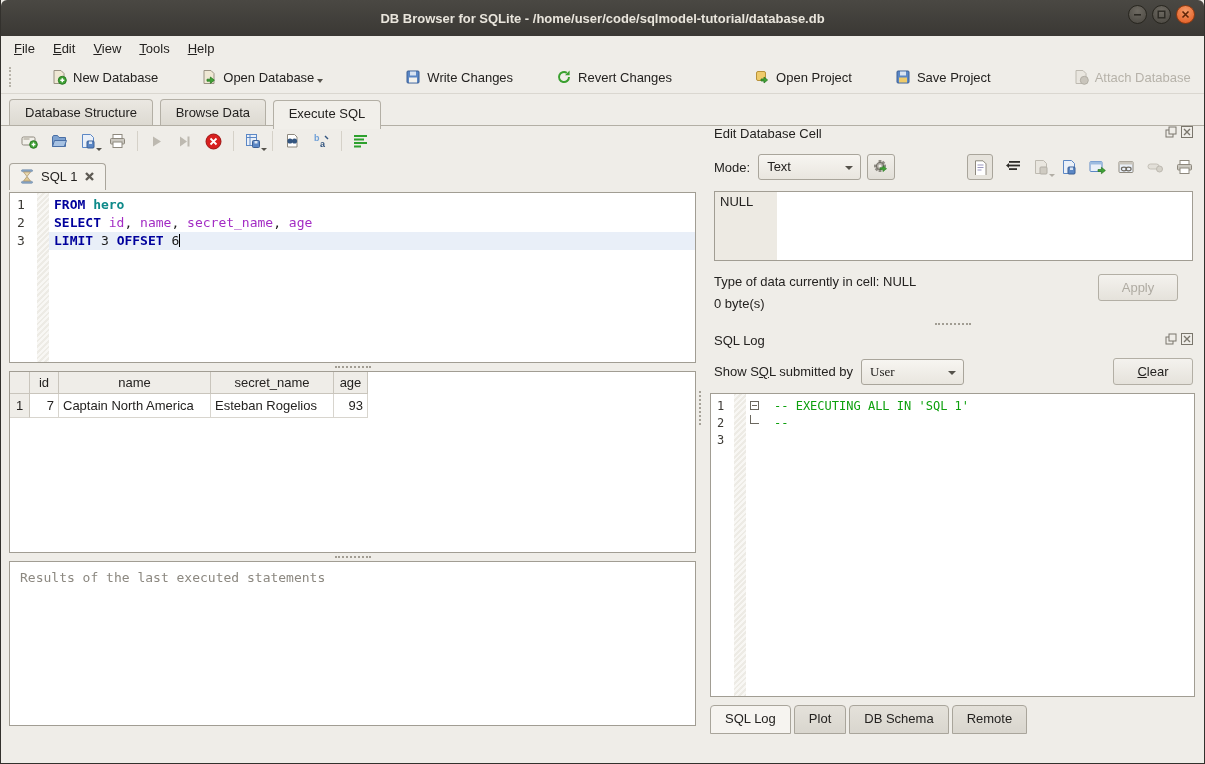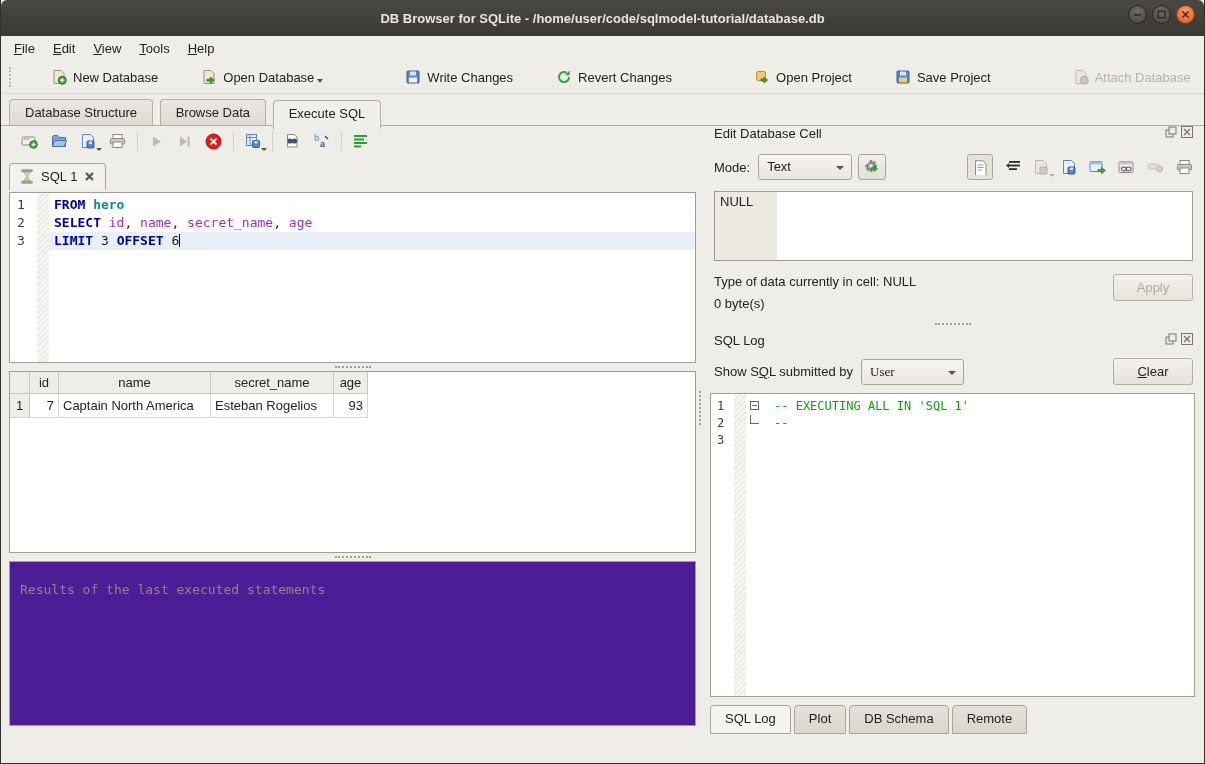--- a/index.html
+++ b/index.html
@@ -92,22 +92,22 @@
     display:flex; align-items:center; justify-content:center; }
   .grid-row { display:flex; height:24px; }
   .gc { border-right:1px solid #D8D5CE; border-bottom:1px solid #D8D5CE;
     display:flex; align-items:center; padding:0 4px; background:#fff; }
   .c-rn { width:20px; justify-content:center; background:#EFEDE8; border-right:1px solid #C9C5BC; }
   .c-id { width:29px; } .c-name { width:152px; } .c-sec { width:123px; } .c-age { width:34px; }
   .num { justify-content:flex-end; }
   .gh.c-id,.gh.c-name,.gh.c-sec,.gh.c-age { justify-content:center; }
 
   
-  .msg-area { flex:1; margin-bottom:8px; border:1px solid #A19D93; background:#4c1d95;
-    padding:20px 10px; font-family:"DejaVu Sans Mono", monospace; color:#8C8880; }
+  .msg-area { flex:1; margin-bottom:8px; border:1px solid #A19D93; background:#ffffff;
+    padding:8px 10px; font-family:"DejaVu Sans Mono", monospace; color:#8C8880; }
 
   
   .dock-header { height:20px; margin-top:5px; display:flex; align-items:flex-start; padding:0 2px 0 4px; }
   .dock-header .dtitle { flex:1; }
   .dock-btns { display:flex; gap:4px; }
 
   .mode-row { display:flex; align-items:center; margin:8px 2px 0 4px; }
   .combo { position:relative; height:26px; border:1px solid #A9A59B; border-radius:3px;
     background:linear-gradient(#F7F5F1,#E9E6DF); padding:4px 22px 0 8px; }
   .combo .chev { position:absolute; right:7px; top:11px; width:0; height:0;
@@ -118,21 +118,21 @@
   .pressed-frame { width:26px; height:26px; border:1px solid #A9A59B; border-radius:3px;
     background:#E6E3DC; display:flex; align-items:center; justify-content:center; }
 
   .null-box { margin:11px 2px 0 4px; height:70px; border:1px solid #A19D93; background:#fff; display:flex; }
   .null-strip { width:62px; background:#EDEAE3; padding:2px 0 0 5px; }
 
   .cell-info { margin:13px 2px 0 4px; position:relative; height:46px; }
   .cell-info .line2 { margin-top:7px; }
   .btn { height:27px; border:1px solid #B3AFA5; border-radius:3px;
     background:linear-gradient(#F4F2EE,#E5E2DB); display:flex; align-items:center; justify-content:center; }
-  .apply-btn { position:absolute; right:0; top:0; width:80px; color:#AFABA2; }
+  .apply-btn { position:absolute; right:15px; top:0; width:80px; color:#AFABA2; }
 
   .log-controls { display:flex; align-items:center; margin:5px 2px 0 4px; }
   .log-combo { width:103px; margin-left:8px;font-family:Liberation Serif, serif; }
   .clear-btn { width:80px; margin-left:auto; }
 
   .log-box { flex:1; margin:8px 0 0 0; border:1px solid #A19D93; background:#fff; display:flex;
     font-family:"DejaVu Sans Mono", monospace; font-size:12px; }
   .log-gutter { width:23px; padding:4px 0 0 6px; color:#3C3A35; }
   .log-gutter div { height:17px; line-height:17px; }
   .log-lines { flex:1; padding-top:4px; }
@@ -430,21 +430,21 @@
           </svg>
           <svg width="12" height="12" viewBox="0 0 12 12">
             <rect x="0.5" y="0.5" width="11" height="11" fill="#EFEDE8" stroke="#7A766C"></rect>
             <path d="M3 3l6 6M9 3l-6 6" stroke="#7A766C" stroke-width="1.4"></path>
           </svg>
         </span>
       </div>
 
       <div class="mode-row">
         <span>Mode:</span>
-        <div class="combo" style="width:94px; margin-left:8px;">
+        <div class="combo" style="width:103px; margin-left:8px;">
           <span>Text</span>
           <span class="chev"></span>
         </div>
         <div class="gear-btn">
           <svg width="17" height="17" viewBox="0 0 17 17">
             <g transform="translate(7,7)">
               <rect x="-1.4" y="-6" width="2.8" height="12" fill="#8E8B83"></rect>
               <rect x="-6" y="-1.4" width="12" height="2.8" fill="#8E8B83"></rect>
               <rect x="-1.4" y="-6" width="2.8" height="12" fill="#8E8B83" transform="rotate(45)"></rect>
               <circle r="3.6" fill="#B2AFA7" stroke="#6E6A62"></circle>

